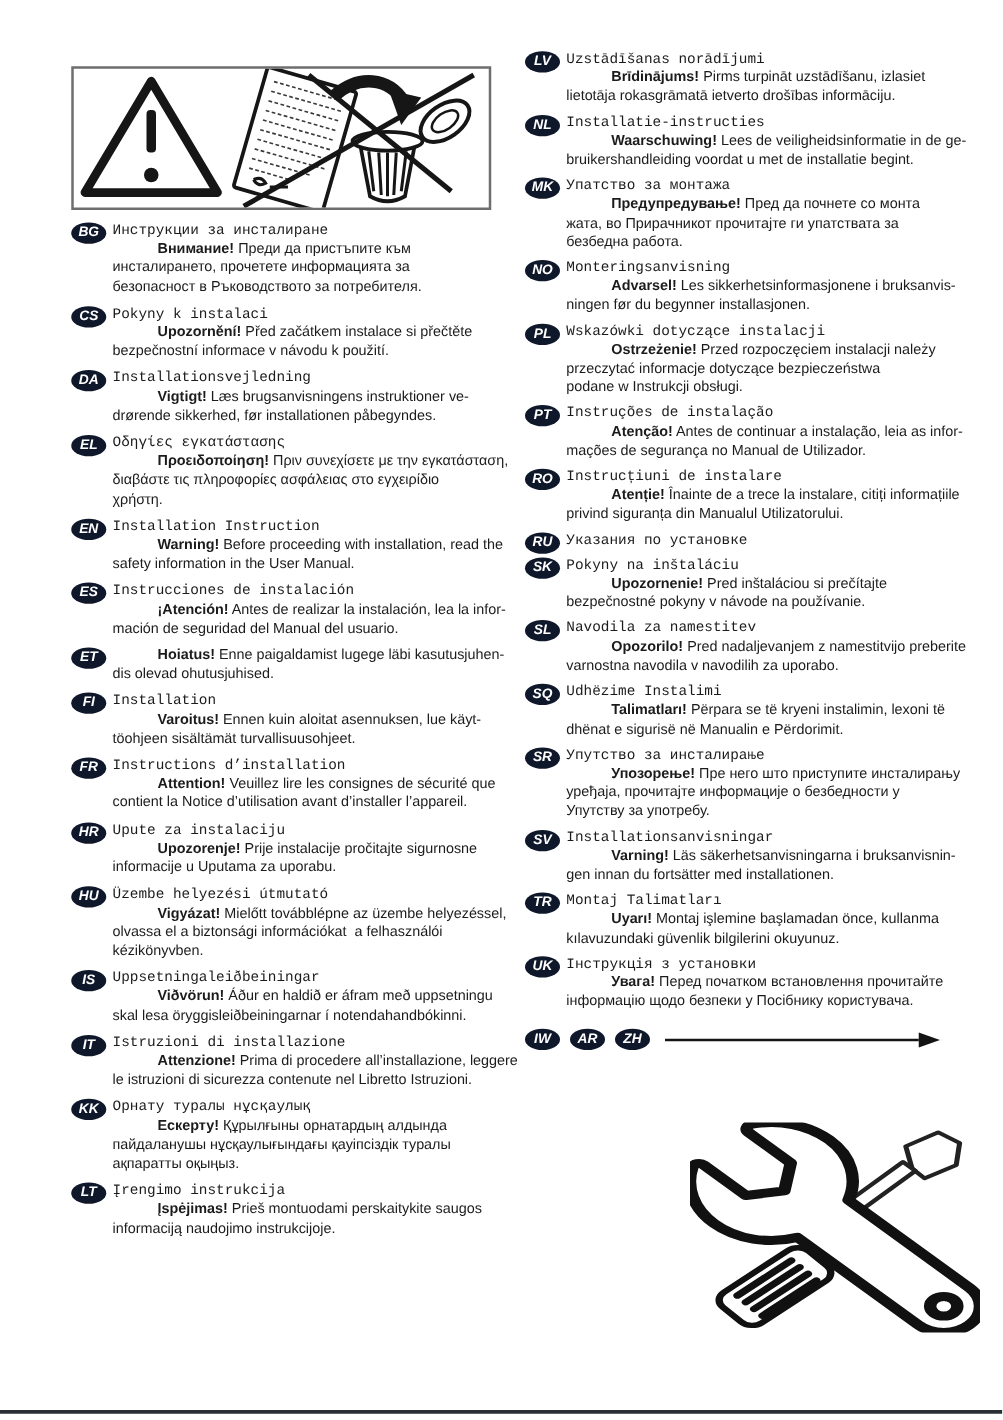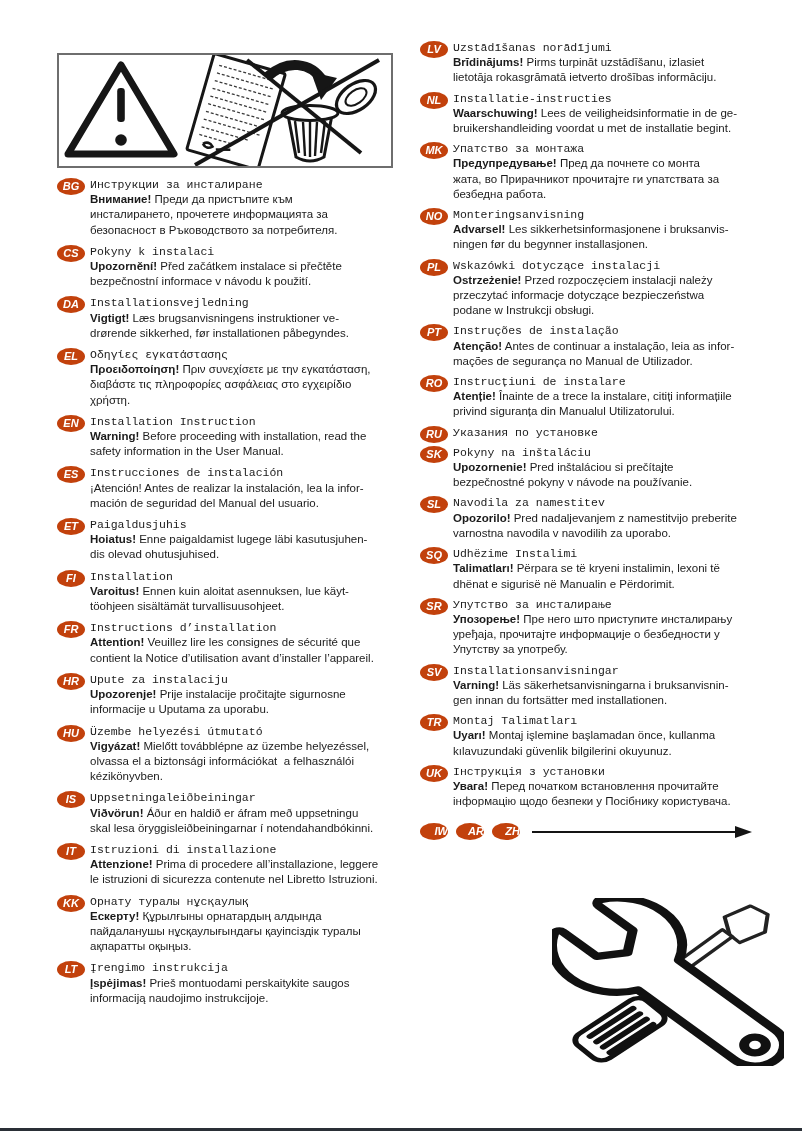--- a/index.html
+++ b/index.html
@@ -10,31 +10,31 @@
   .col{position:absolute;}
   .col-left{left:57px;top:53px;width:348px;}
   .col-right{left:420px;top:40px;width:356px;}
   .illustration-box{
     width:332px;height:111px;border:2px solid #6e6e6e;margin-bottom:9px;background:#fff;
   }
   .entry{position:relative;padding-left:33px;font-size:11.5px;line-height:15.2px;}
   .col-left .entry{margin-bottom:6px;}
   .col-right .entry{margin-bottom:5px;}
   .badge{
-    display:inline-block;width:28px;height:17px;background:#c2410c;border-radius:50%;
+    display:inline-block;width:28px;height:17px;background:#0f172a;border-radius:50%;
     color:#fff;font-size:11px;font-weight:700;font-style:italic;text-align:center;
     line-height:17px;letter-spacing:0;
   }
   .entry .badge{position:absolute;left:0;top:1px;}
   .entry .title{white-space:pre;font-family:Liberation Mono, monospace;}
   .entry .body{white-space:pre;}
-  .warn{font-weight:700;}
-  .warn.plain{font-weight:400;text-align:right;}
+  .warn{font-weight:700;margin-left:36px;}
+  .warn.plain{font-weight:700;text-align:right;}
   .codes-row{display:flex;align-items:center;margin-top:14px;width:332px;}
-  .codes-row .badge{margin-right:8px;text-align:right;}
+  .codes-row .badge{margin-right:8px;}
   .arrow-line{flex:1;height:2.5px;background:#141414;margin-left:4px;}
   .arrow-head{width:0;height:0;border-left:17px solid #141414;border-top:6px solid transparent;border-bottom:6px solid transparent;}
   .tools{position:absolute;left:552px;top:898px;width:232px;height:168px;}
   .footer-rule{position:absolute;left:0;top:1128px;width:802px;height:3px;background:#2a2f36;}
 </style>
 </head>
 <body>
 
 <div class="page">
 
@@ -128,21 +128,20 @@
 
   <div class="entry">
           <span class="badge">ES</span>
           <div class="title">Instrucciones de instalación</div>
           <div class="body"><b class="warn plain">¡Atención!</b> <span class="body-text">Antes de realizar la instalación, lea la infor-
 mación de seguridad del Manual del usuario.</span></div>
         </div>
 
   <div class="entry">
           <span class="badge">ET</span>
-          <div class="title">Paigaldusjuhis</div>
           <div class="body"><b class="warn">Hoiatus!</b> <span class="body-text">Enne paigaldamist lugege läbi kasutusjuhen-
 dis olevad ohutusjuhised.</span></div>
         </div>
 
   <div class="entry">
           <span class="badge">FI</span>
           <div class="title">Installation</div>
           <div class="body"><b class="warn">Varoitus!</b> <span class="body-text">Ennen kuin aloitat asennuksen, lue käyt-
 töohjeen sisältämät turvallisuusohjeet.</span></div>
         </div>

